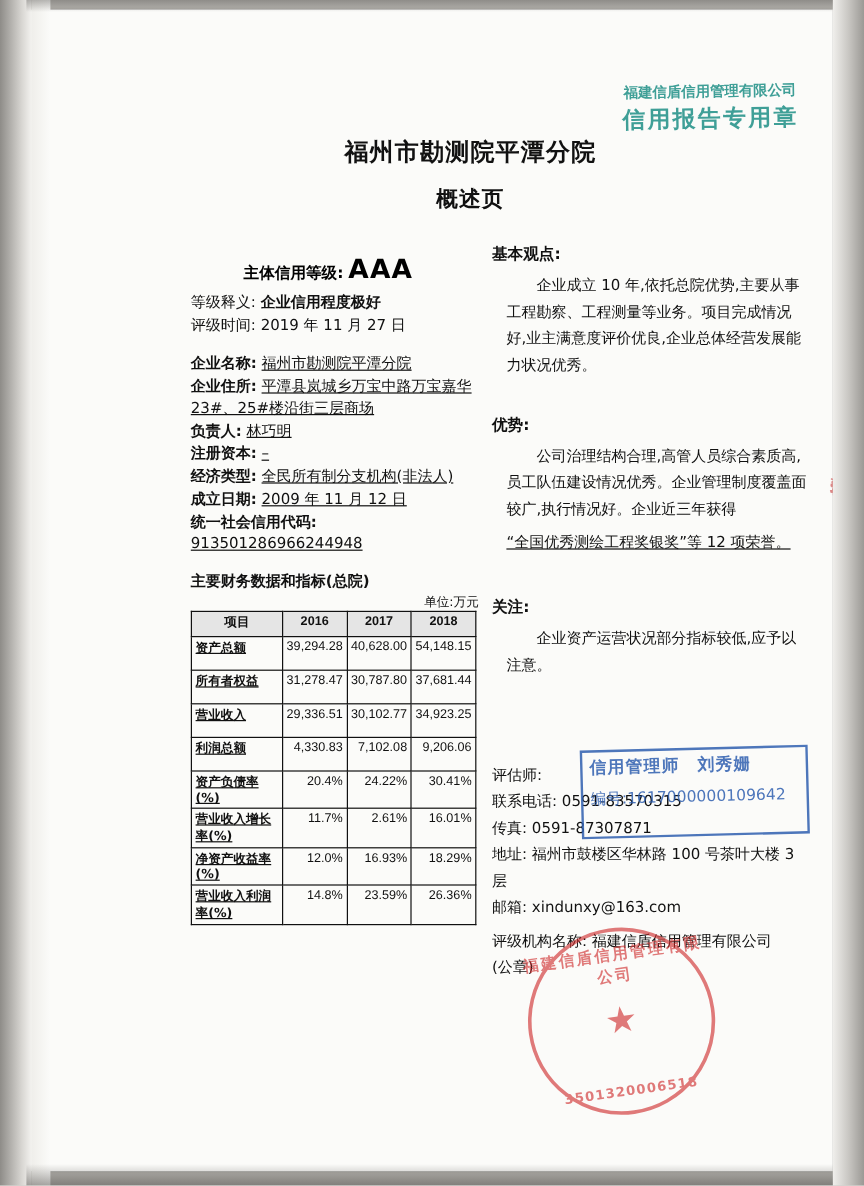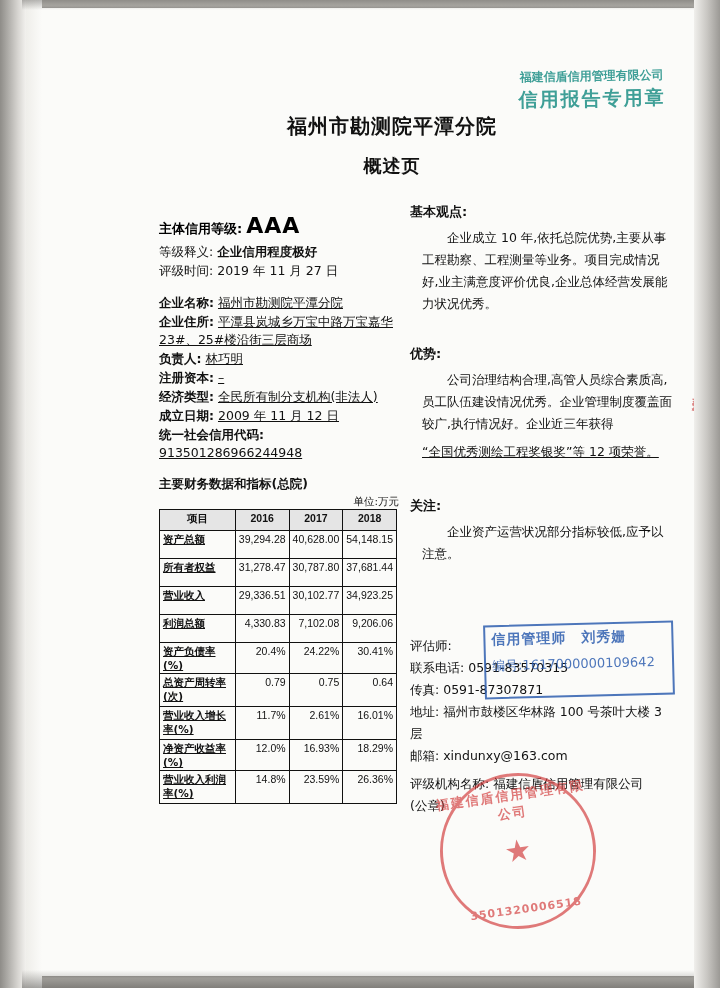--- a/index.html
+++ b/index.html
@@ -61,21 +61,21 @@
   #stamp-report .l2{ font-size:19px; font-weight:bold; letter-spacing:2px; margin-top:1px;}
 
   
   #col-left { position:absolute; left:137px; top:205px; width:240px; }
   #col-right{ position:absolute; left:388px; top:195px; width:262px; }
 
   .row { font-size:12.5px; color:#111; line-height:17px; margin-bottom:1px; }
   .lbl { font-weight:bold; }
   .ul { text-decoration:underline; }
 
-  #credit-line { display:flex; align-items:baseline; gap:4px; }
+  #credit-line { display:flex; align-items:baseline; gap:4px;margin-left:44px; }
   #credit-label { font-size:13px; font-weight:bold; }
   #credit-grade { font-size:22px; font-weight:bold; letter-spacing:1px; }
 
   .sub-row{ font-size:12.5px; color:#111; line-height:19px; }
   .sub-row .k { display:inline-block; }
   .sub-row .v { display:inline-block; }
 
   #company-block { margin-top:14px; }
   #company-block .row { line-height:18px; }
 
@@ -232,26 +232,20 @@
           <td class="num">7,102.08</td>
           <td class="num">9,206.06</td>
         </tr>
         <tr style="height:18px;">
           <td class="name cjk">资产负债率(%)</td>
           <td class="num">20.4%</td>
           <td class="num">24.22%</td>
           <td class="num">30.41%</td>
         </tr>
         <tr style="height:18px;">
-          <td class="name cjk">总资产周转率(次)</td>
-          <td class="num">0.79</td>
-          <td class="num">0.75</td>
-          <td class="num">0.64</td>
-        </tr>
-        <tr style="height:18px;">
           <td class="name cjk">营业收入增长率(%)</td>
           <td class="num">11.7%</td>
           <td class="num">2.61%</td>
           <td class="num">16.01%</td>
         </tr>
         <tr style="height:18px;">
           <td class="name cjk">净资产收益率(%)</td>
           <td class="num">12.0%</td>
           <td class="num">16.93%</td>
           <td class="num">18.29%</td>

